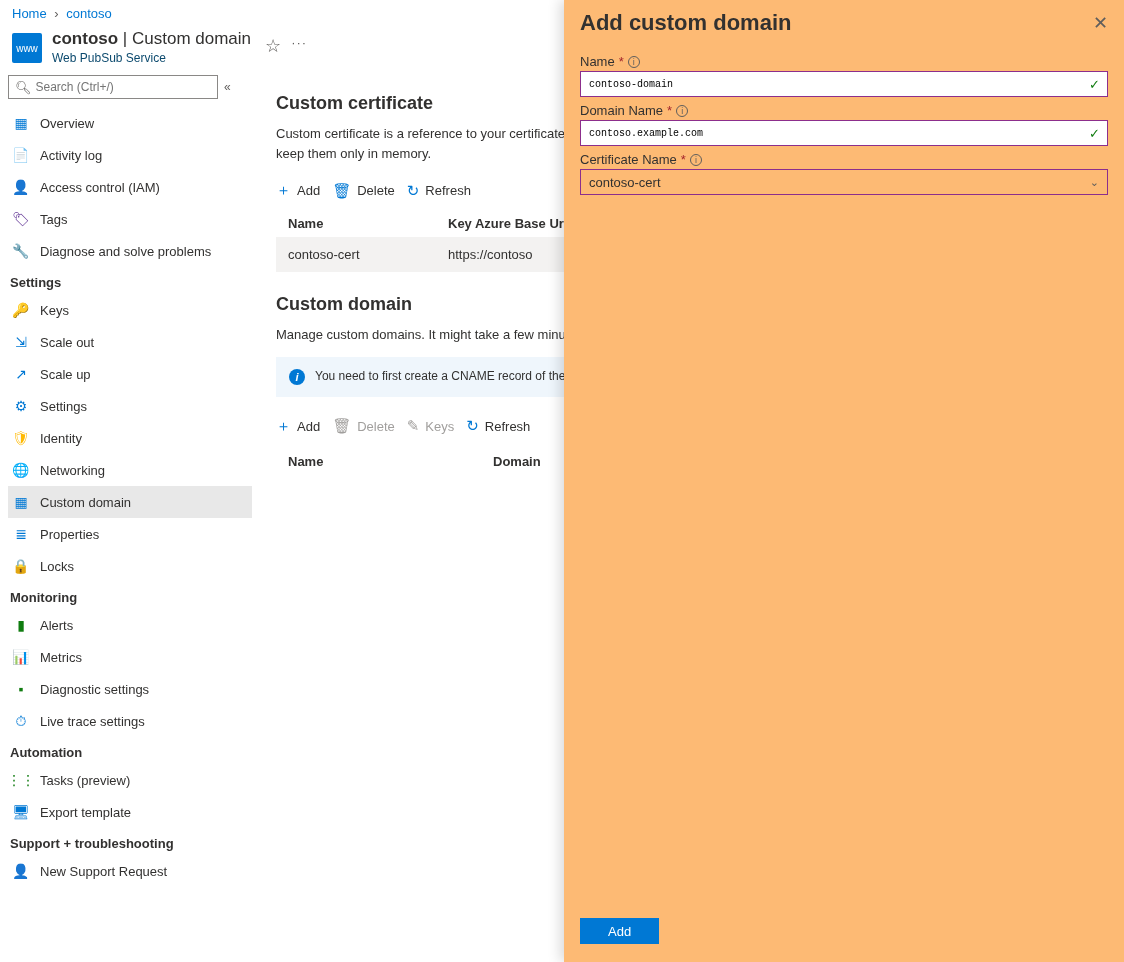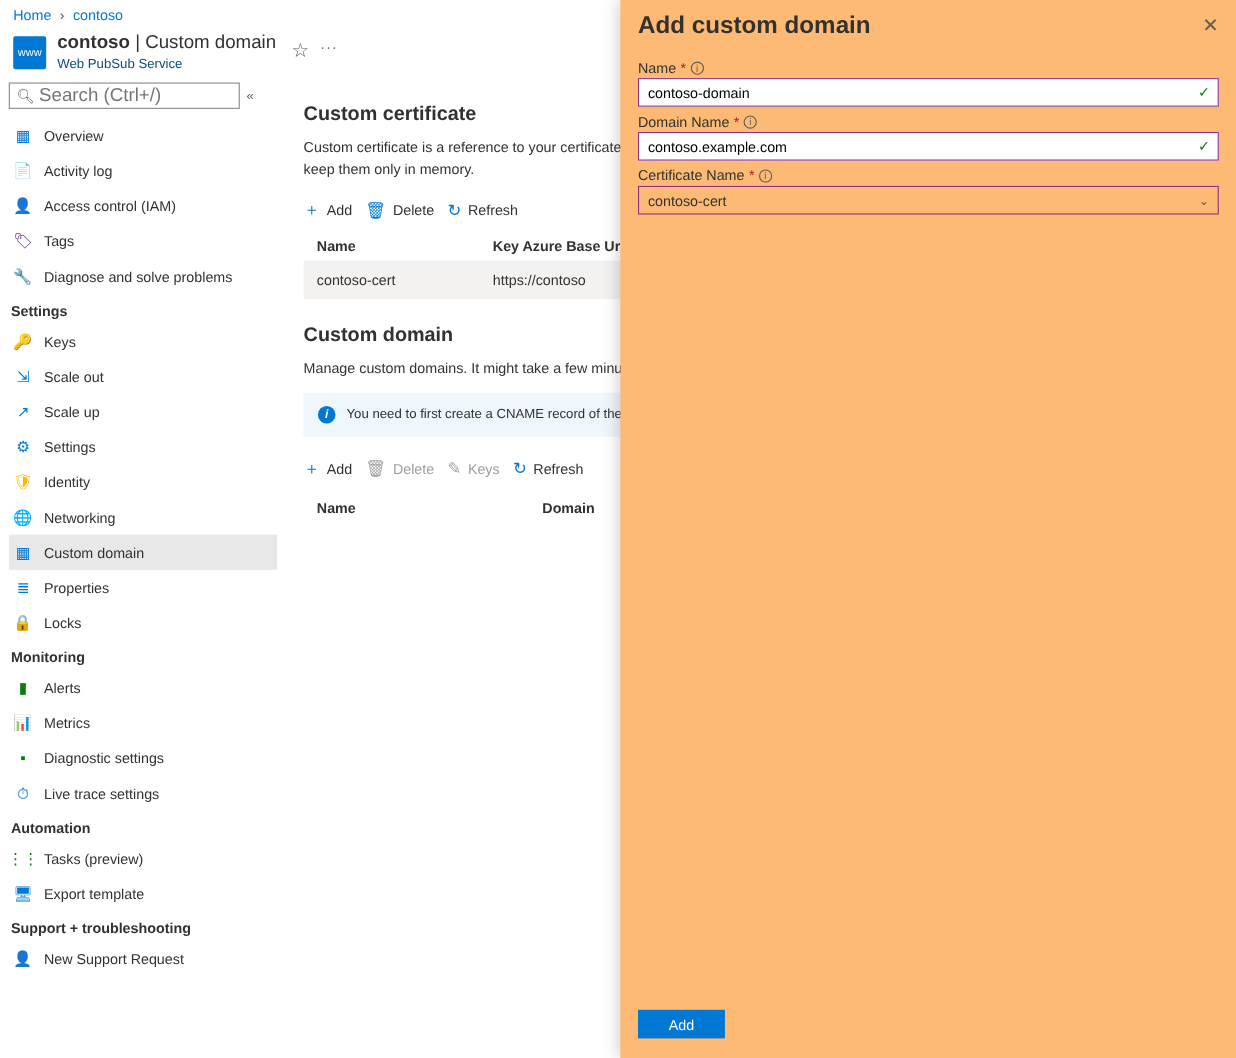--- a/index.html
+++ b/index.html
@@ -14,21 +14,21 @@
 .header h1 { font-size: 17px; font-weight: 600; line-height: 1.2; }
 .header h1 .thin { font-weight: 400; }
 .header .subtitle { font-size: 12px; color: #0c4a6e; margin-top: 2px; }
 .header .star { margin-left: 14px; color: #605e5c; font-size: 18px; cursor: pointer; margin-top: 6px; }
 .header .more { margin-left: 10px; color: #605e5c; cursor: pointer; margin-top: 6px; letter-spacing: 1px; }
 
 .layout { display: flex; }
 .sidebar { width: 252px; padding: 0 0 0 8px; }
 .search-row { display: flex; align-items: center; gap: 6px; margin: 4px 0 8px 0; }
 .search-box { flex: none; width: 210px; display: flex; align-items: center; border: 1px solid #8a8886; height: 24px; padding: 0 6px; }
-.search-box input { border: none; outline: none; font-size: 17px; width: 100%; }
+.search-box input { border: none; outline: none; font-size: 12px; width: 100%; }
 .search-box .mag { color: #605e5c; margin-right: 4px; }
 .collapse-chev { color: #605e5c; cursor: pointer; font-size: 12px; }
 
 .nav-section { margin-top: 4px; }
 .nav-heading { font-size: 13px; font-weight: 600; color: #323130; padding: 8px 0 4px 2px; }
 .nav-item { display: flex; align-items: center; height: 32px; padding-left: 4px; cursor: pointer; font-size: 13px; }
 .nav-item.selected { background: #e8e8e8; }
 .nav-item .ico { width: 18px; height: 18px; margin-right: 10px; display: flex; align-items: center; justify-content: center; font-size: 14px; }
 
 .main { flex: 1; padding: 22px 16px 0 24px; position: relative; }
@@ -54,21 +54,21 @@
 
 .panel { position: absolute; top: 0; right: 0; width: 560px; height: 962px; background: #fdba74; box-shadow: -4px 0 12px rgba(0,0,0,0.15); padding: 10px 16px 0 16px; display: flex; flex-direction: column; }
 .panel-header { display: flex; align-items: center; justify-content: space-between; margin-bottom: 18px; }
 .panel-header h2 { font-size: 22px; font-weight: 600; }
 .panel-header .close { cursor: pointer; color: #605e5c; font-size: 18px; }
 .panel-body { flex: 1; }
 .form-field { margin-bottom: 6px; }
 .form-label { font-size: 13px; margin-bottom: 2px; display: flex; align-items: center; gap: 4px; }
 .form-label .req { color: #a4262c; }
 .form-label .info { width: 12px; height: 12px; border: 1px solid #605e5c; border-radius: 50%; display: inline-flex; align-items: center; justify-content: center; font-size: 9px; color: #605e5c; cursor: default; }
-.form-input { width: 100%; height: 26px; border: 1px solid #8c2e8c; padding: 0 28px 0 8px; font-size: 13px; outline: none; position: relative; }
+.form-input { width: 100%; height: 26px; border: 1px solid #8c2e8c; padding: 0 28px 0 8px; font-size: 10px; outline: none; position: relative; font-family: Liberation Mono, monospace; }
 .input-wrap { position: relative; }
 .input-wrap .check { position: absolute; right: 8px; top: 50%; transform: translateY(-50%); color: #107c10; font-size: 13px; }
 .form-select { width: 100%; height: 26px; border: 1px solid #8c2e8c; padding: 0 8px; font-size: 13px; display: flex; align-items: center; justify-content: space-between; cursor: pointer; }
 .form-select .chev { color: #605e5c; font-size: 11px; }
 .panel-footer { padding: 12px 0 18px 0; }
 .btn-primary { background: #0078d4; color: #fff; border: none; height: 26px; padding: 0 28px; font-size: 13px; cursor: pointer; }
 
 
 .c-blue{color:#0078d4}.c-green{color:#107c10}.c-teal{color:#00b294}.c-purple{color:#5c2e91}.c-yellow{color:#ffb900}
 </style>

